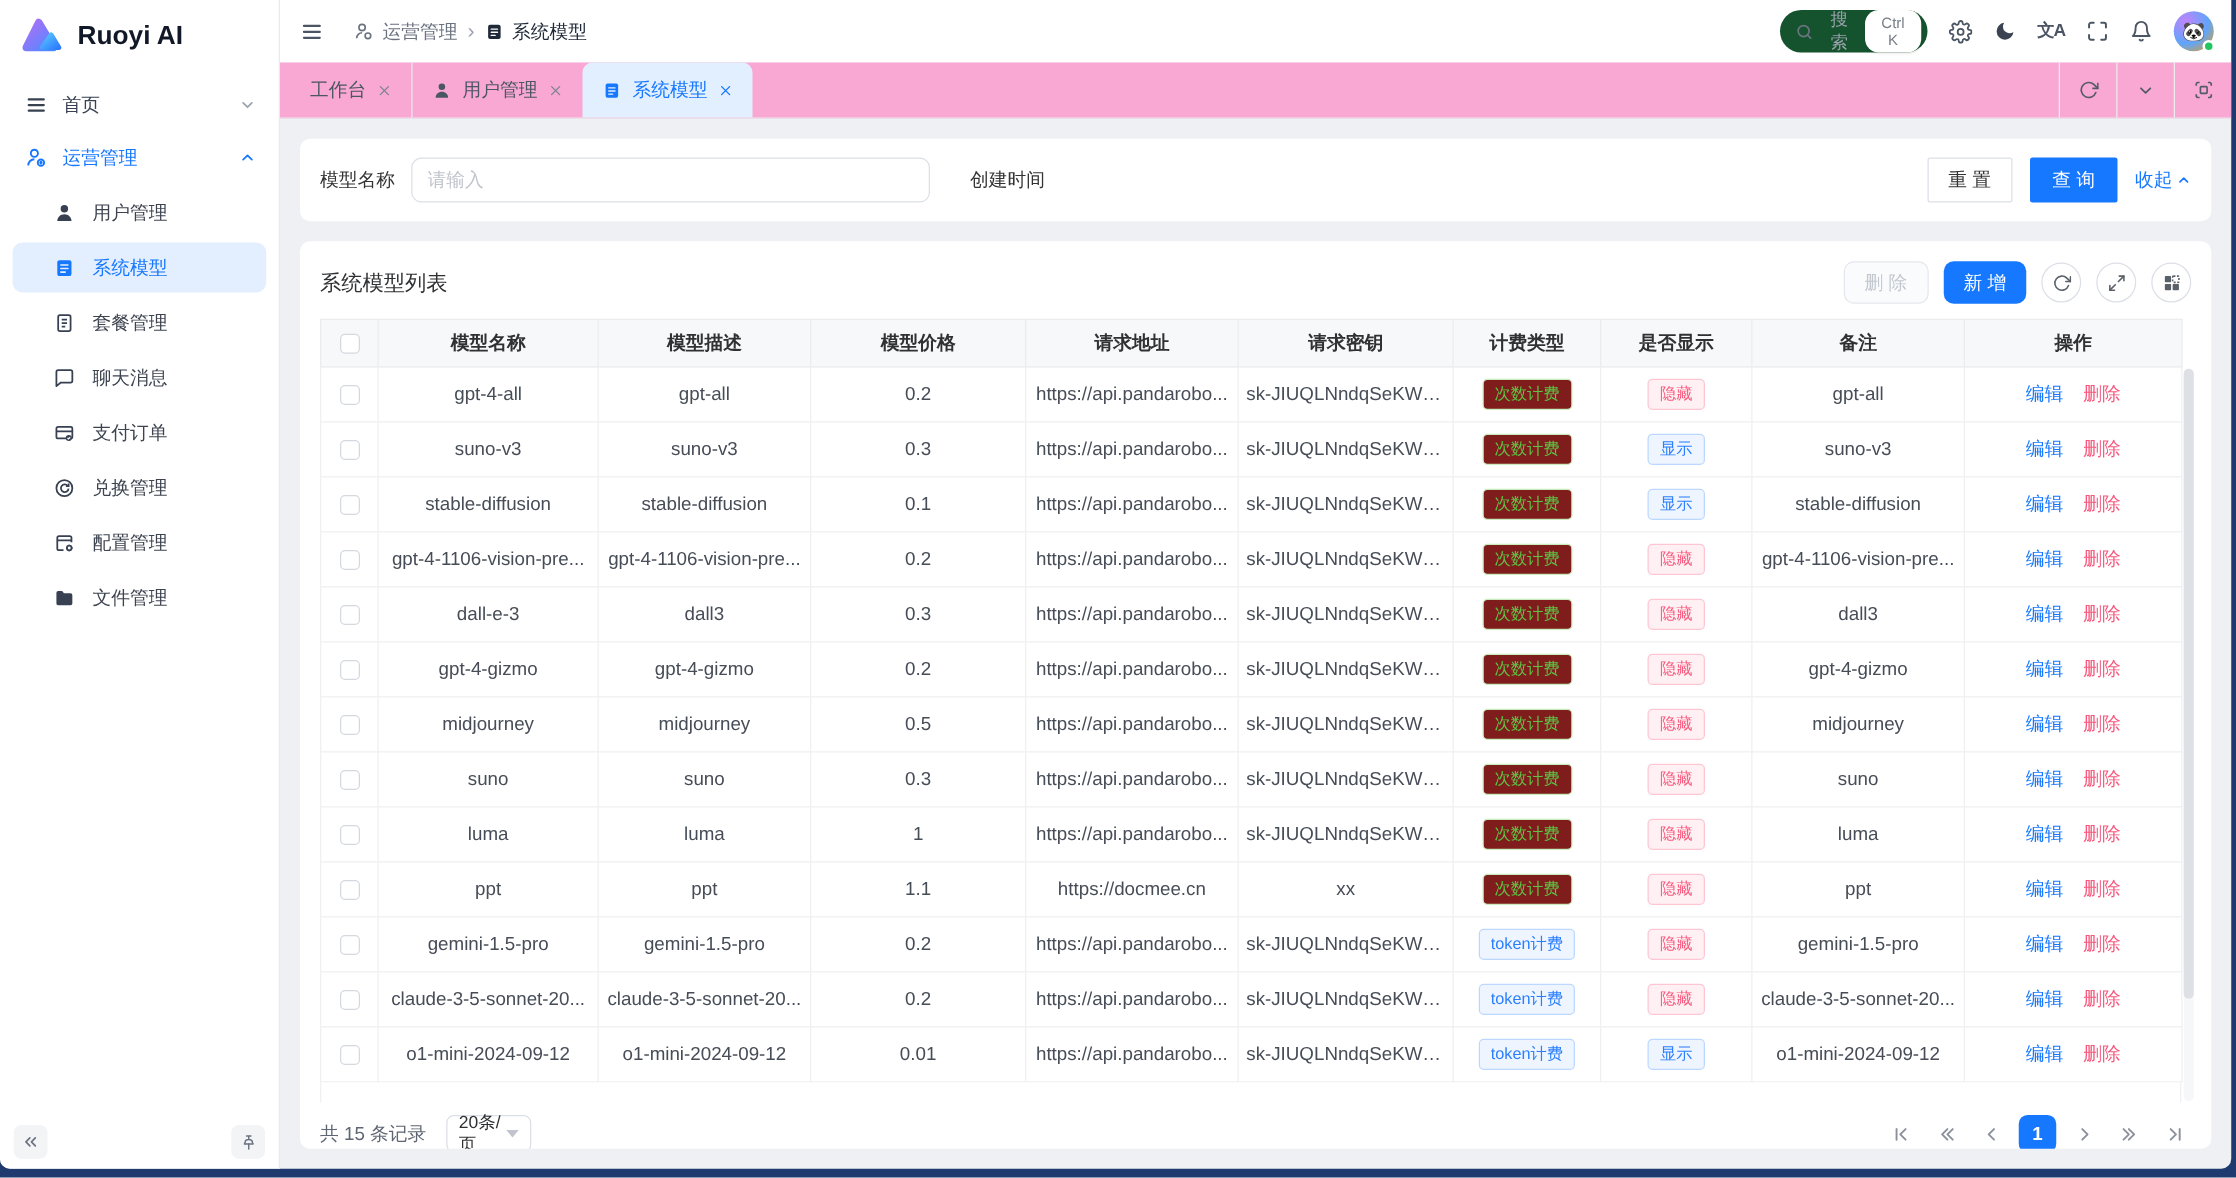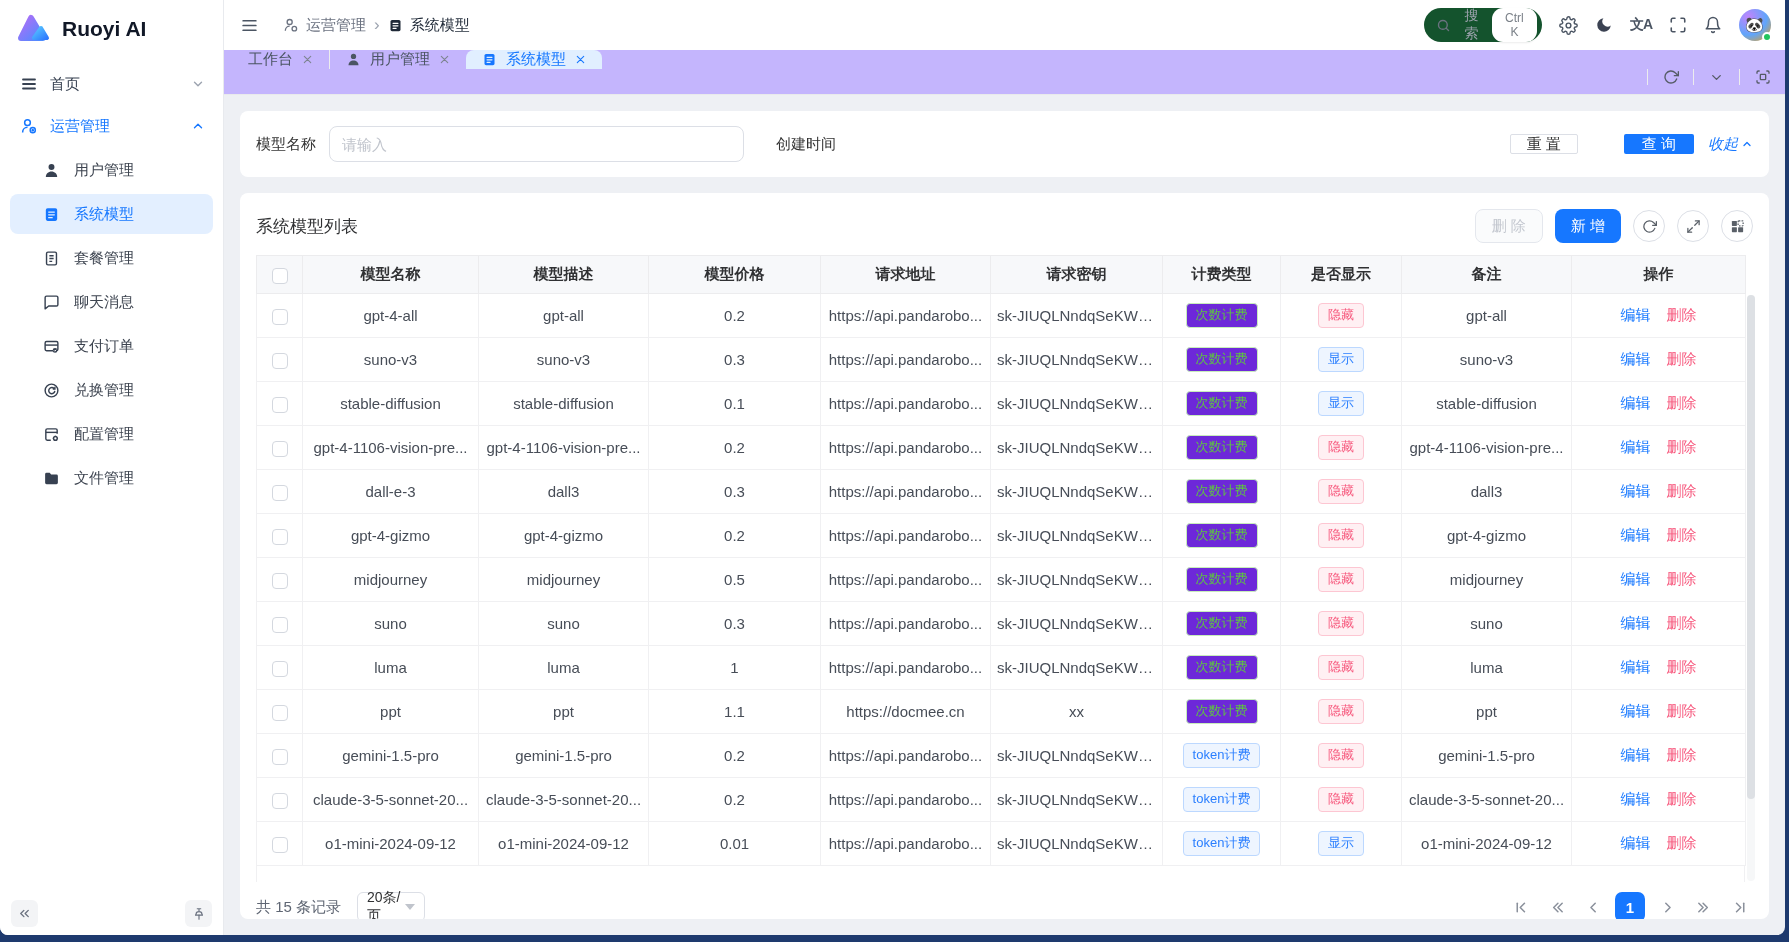--- a/index.html
+++ b/index.html
@@ -35,64 +35,64 @@
   .bc-sep::before { content:"›"; color:#9ca3af; font-size:17px; }
   .topbar-right { margin-left:auto; display:flex; align-items:center; gap:17px; }
   .search-pill { width:118px; height:34px; border-radius:17px; background:#14532d; display:flex; align-items:center; gap:8px; padding:0 5px 0 12px; border:none; cursor:pointer; }
   .search-pill .s-label { color:#9aa1ab; font-size:14px; }
   .kbd { margin-left:auto; background:#fff; border-radius:11px; padding:3px 9px; font-size:12px; color:#7a8088; box-shadow:0 1px 2px rgba(0,0,0,.08); }
   .lang-icon::before { content:"文A"; font-size:14px; font-weight:bold; letter-spacing:-1px; }
   .avatar { width:32px; height:32px; border-radius:50%; position:relative; background:radial-gradient(circle at 30% 25%,#c084fc,#60a5fa 55%,#f59e0b 100%); display:flex; align-items:center; justify-content:center; cursor:pointer; border:none; }
   .avatar::before { content:"🐼"; font-size:15px; }
   .avatar .dot { position:absolute; right:-1px; bottom:-1px; width:10px; height:10px; background:#22c55e; border:2px solid #fff; border-radius:50%; }
 
-  .tabbar { height:45px; background:#c4b5fd; border-bottom:1px solid #e9eaec; display:flex; align-items:stretch;flex-direction:column; }
+  .tabbar { height:45px; background:#f9a8d4; border-bottom:1px solid #e9eaec; display:flex; align-items:stretch; }
   .tabs { display:flex; align-items:stretch; padding-left:8px; }
   .tab { display:flex; align-items:center; gap:9px; padding:0 16px; font-size:15px; color:#4b5563; cursor:pointer; }
   .tab:not(.active) + .tab:not(.active) { border-left:1px solid #ececee; }
   .tab .x { color:#7d8490; display:flex; }
   .tab.active { background:#e1efff; color:#1677ff; border-radius:8px 8px 0 0; }
   .tab.active .x { color:#1677ff; }
   .tabbar-controls { margin-left:auto; display:flex; align-items:stretch; }
   .tc-btn { width:46px; border:none; border-left:1px solid #ececee; background:none; color:#555b66; display:flex; align-items:center; justify-content:center; cursor:pointer; }
 
   .content { flex:1; padding:16px; overflow:hidden; display:flex; flex-direction:column; }
 
   
   .filter-card { background:#fff; border-radius:8px; height:66px; display:flex; align-items:center; padding:0 16px; flex:none; }
   .f-label { font-size:15px; color:#333; margin-right:13px; white-space:nowrap; }
   .f-input { width:415px; height:36px; border:1px solid #dcdfe6; border-radius:8px; padding:0 12px; font-size:15px; color:#333; outline:none; font-family:inherit; }
   .f-input::placeholder { color:#c0c4cc; }
   .gap32 { width:32px; flex:none; }
   .date-box { width:412px; height:36px; border:1px solid #dcdfe6; border-radius:8px; display:flex; align-items:center; padding:0 12px; cursor:pointer; }
   .date-ph { color:#c0c4cc; font-size:15px; flex:1; }
   .date-arrow::before { content:"→"; color:#c0c4cc; font-size:14px; margin:0 8px; }
-  .btn { height:20px; border-radius:2px; font-size:15px; cursor:pointer; font-family:inherit;margin-left:32px; }
+  .btn { height:36px; border-radius:2px; font-size:15px; cursor:pointer; font-family:inherit; }
   .btn-plain { background:#fff; border:1px solid #dcdfe6; color:#333; padding:0 16px; }
   .btn-primary { background:#1677ff; border:none; color:#fff; padding:0 18px; }
-  .collapse-link { color:#1677ff; font-size:15px; display:flex; align-items:center; gap:3px; margin-left:14px; cursor:pointer; white-space:nowrap;font-style:italic; }
+  .collapse-link { color:#1677ff; font-size:15px; display:flex; align-items:center; gap:3px; margin-left:14px; cursor:pointer; white-space:nowrap; }
 
   
   .table-card { background:#fff; border-radius:8px; margin-top:16px; flex:1; padding:16px; display:flex; flex-direction:column; overflow:hidden; }
   .tc-head { display:flex; align-items:center; margin-bottom:12px; flex:none; }
   .tc-title { font-size:17px; color:#303133; font-weight:500; }
   .tc-actions { margin-left:auto; display:flex; align-items:center; gap:12px; }
   .btn-sm { height:34px; border-radius:8px; font-size:15px; padding:0 16px; cursor:pointer; font-family:inherit; }
   .btn-disabled { background:#fafbfc; border:1px solid #e4e7ed; color:#c3c7cf; cursor:not-allowed; }
   .circle-btn { width:32px; height:32px; border-radius:50%; border:1px solid #dcdfe6; background:#fff; color:#5a6068; display:flex; align-items:center; justify-content:center; cursor:pointer; }
 
   .table-wrap { position:relative; flex:none; }
   .tbl { width:1489px; border-collapse:collapse; table-layout:fixed; }
   col.c0{width:46px} col.c1{width:176px} col.c2{width:170px} col.c3{width:172px} col.c4{width:170px}
   col.c5{width:172px} col.c6{width:118px} col.c7{width:121px} col.c8{width:170px} col.c9{width:174px}
   .tbl th { background:#f7f8fa; height:38px; font-size:15px; font-weight:bold; color:#303133; border:1px solid #ececee; }
   .tbl td { height:44px; font-size:15px; color:#474d57; border:1px solid #f0f0f2; text-align:center; overflow:hidden; text-overflow:ellipsis; white-space:nowrap; padding:0 6px; }
   .checkbox { display:inline-block; width:16px; height:16px; border:1px solid #d4d8df; border-radius:4px; background:#fff; vertical-align:middle; cursor:pointer; }
   .badge { display:inline-block; padding:3px 9px; border-radius:4px; font-size:13px; border:1px solid; line-height:1.25; }
-  .badge[data-type="count"] { color:#5fc244; background:#6d28d9; border-color:#c8ecbc; }
+  .badge[data-type="count"] { color:#5fc244; background:#7f1d1d; border-color:#c8ecbc; }
   .badge[data-type="token"], .badge[data-type="shown"] { color:#2b7fff; background:#eef5ff; border-color:#bcd8ff; }
   .badge[data-type="hidden"] { color:#f7597e; background:#fff0f3; border-color:#fdc6d2; }
   .lnk { cursor:pointer; font-size:15px; }
   .lnk.edit { color:#1677ff; margin-right:16px; }
   .lnk.del { color:#f7597e; }
   .partial-row { height:16px; background:#fff; border-left:1px solid #f0f0f2; border-right:1px solid #f0f0f2; width:1489px; }
   .vscroll { position:absolute; top:40px; right:-2px; width:8px; height:586px; background:#f6f7f8; border-radius:4px; }
   .vscroll .thumb { width:8px; height:86%; background:#dde0e4; border-radius:4px; }
 
   .tc-footer { margin-top:auto; display:flex; align-items:center; flex:none; padding-top:10px; }

